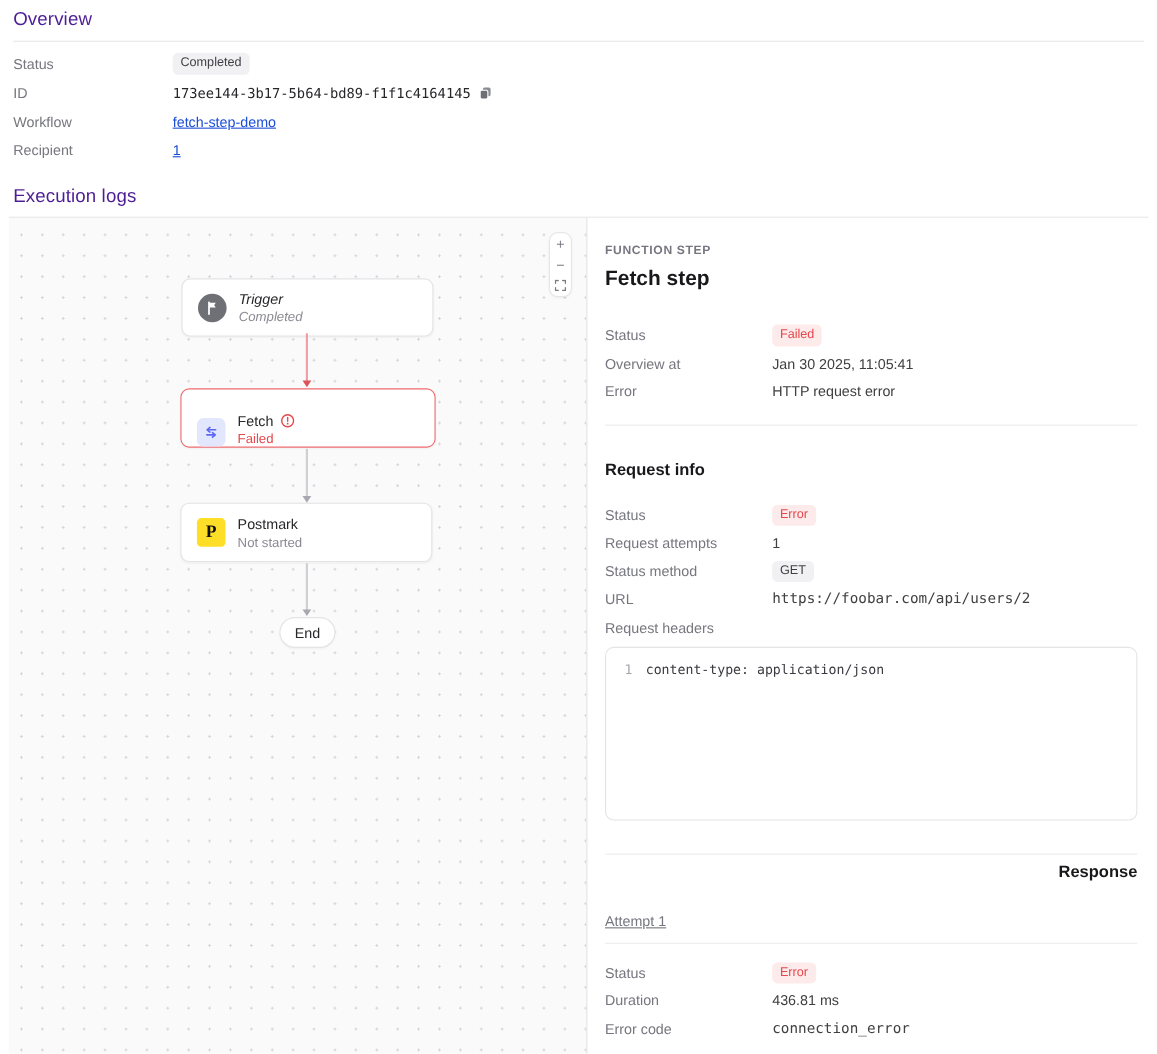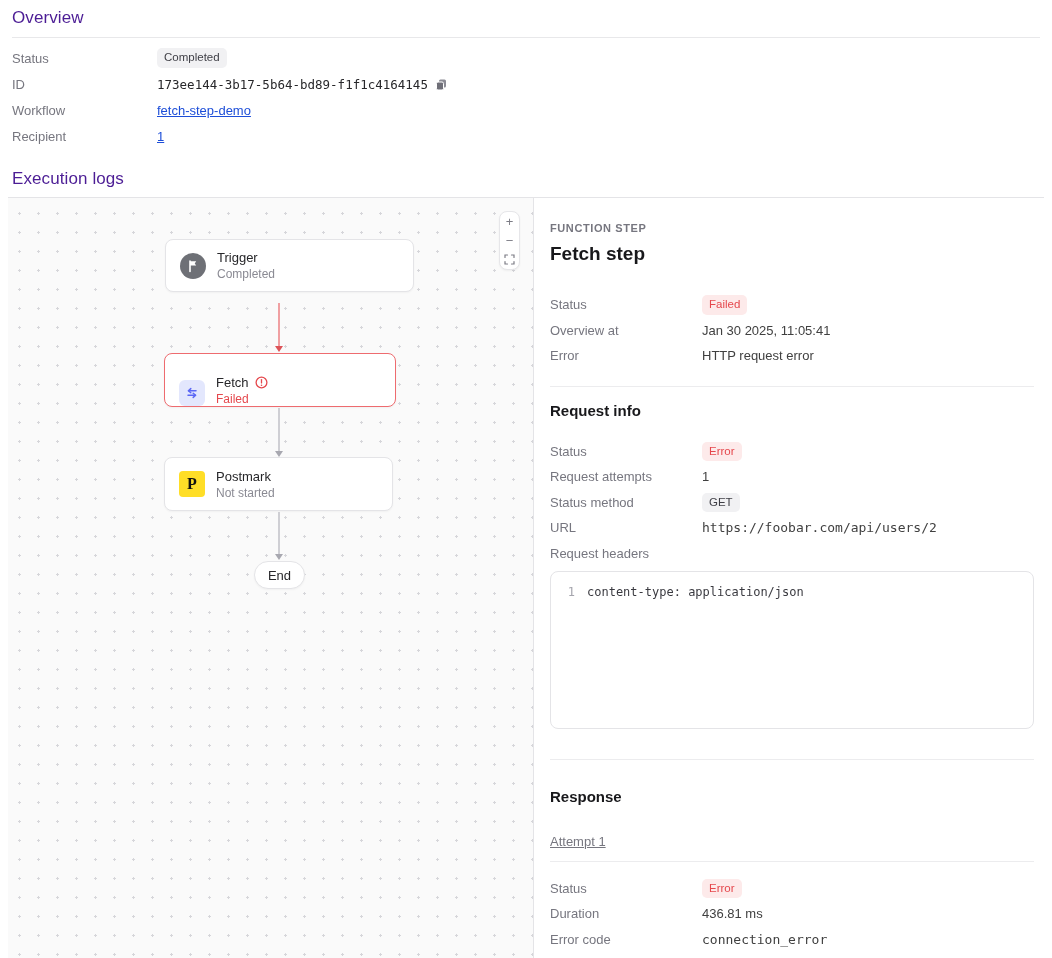--- a/index.html
+++ b/index.html
@@ -120,21 +120,21 @@
     </div>
   </div>
 </section>
 
 <h2 class="h-section exec-title">Execution logs</h2>
 
 <div class="exec-shell">
 
   <div class="canvas">
 
-    <div class="node" style="left:157px; top:41px; width:249px; height:53px;">
+    <div class="node" style="left:157px; top:55px; width:229px; height:53px;font-style:italic;">
       <div class="nicon circle-gray">
         <svg width="14" height="14" viewBox="0 0 14 14">
           <path d="M4 12.5 V2" stroke="#fff" stroke-width="1.6" stroke-linecap="round"></path>
           <path d="M4 2.3 h6.2 l-1.5 2.1 1.5 2.1 H4 z" fill="#fff"></path>
         </svg>
       </div>
       <div>
         <div class="node-title">Trigger</div>
         <div class="node-sub">Completed</div>
       </div>
@@ -219,21 +219,21 @@
       <div class="prow-label">Overview at</div>
       <div class="prow-value">Jan 30 2025, 11:05:41</div>
     </div>
     <div class="prow">
       <div class="prow-label">Error</div>
       <div class="prow-value">HTTP request error</div>
     </div>
 
     <div class="pdivider" style="margin-top:17px;"></div>
 
-    <div class="sub-heading" style="margin-top:15px;">Request info</div>
+    <div class="sub-heading" style="margin-top:32px;">Request info</div>
 
     <div style="margin-top:20px;"></div>
 
     <div class="prow">
       <div class="prow-label">Status</div>
       <span class="badge red">Error</span>
     </div>
     <div class="prow">
       <div class="prow-label">Request attempts</div>
       <div class="prow-value">1</div>
@@ -252,21 +252,21 @@
 
     <div class="code-box">
       <div class="code-line">
         <span class="code-gutter">1</span>
         <span class="code-text">content-type: application/json</span>
       </div>
     </div>
 
     <div class="pdivider" style="margin-top:30px;"></div>
 
-    <div class="sub-heading" style="margin-top:28px;">Response</div>
+    <div class="sub-heading" style="margin-top:7px;text-align:right;">Response</div>
 
     <div class="prow" style="margin-top:24px;">
       <div class="attempt-label">Attempt 1</div>
     </div>
 
     <div class="pdivider" style="margin-top:6px;"></div>
 
     <div style="margin-top:14px;"></div>
 
     <div class="prow">

